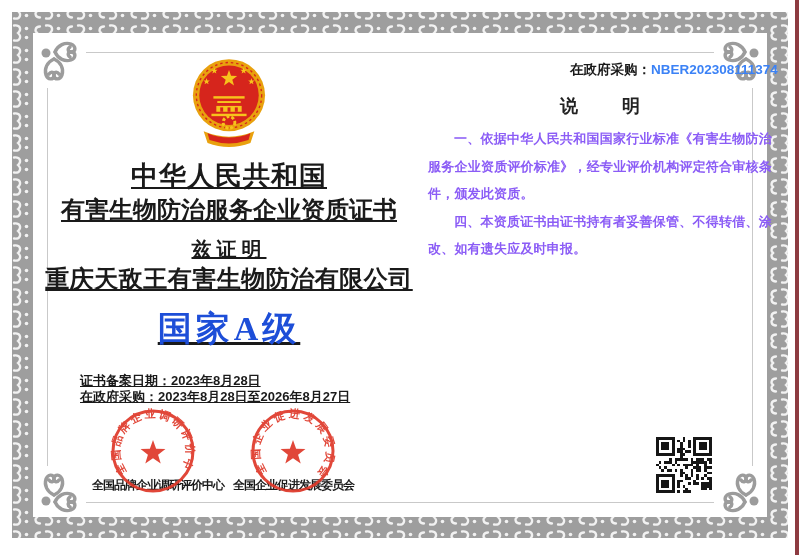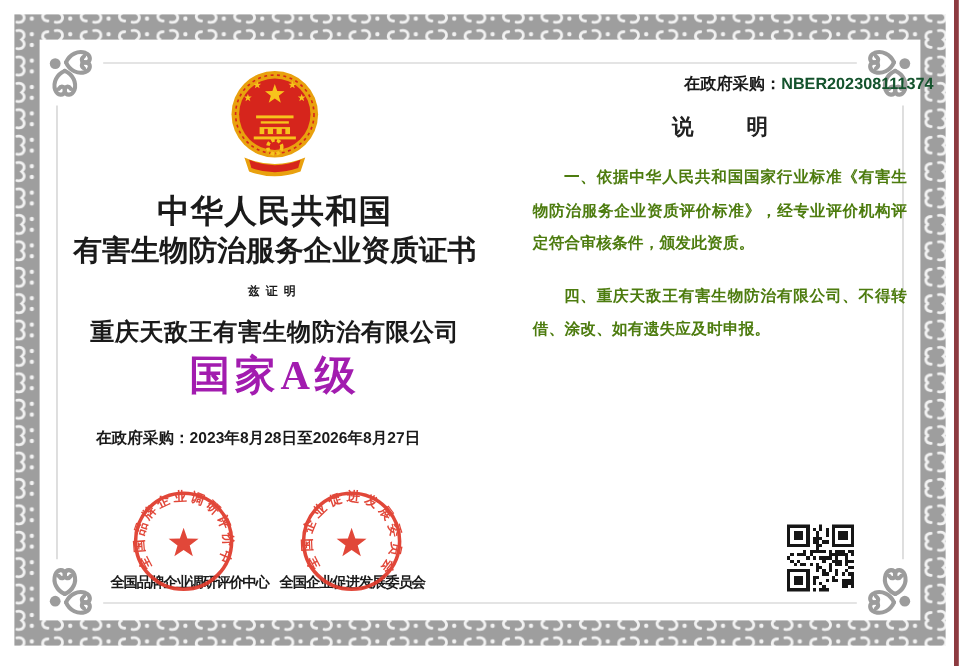--- a/index.html
+++ b/index.html
@@ -4,38 +4,38 @@
 <style>
   html,body{margin:0;padding:0;background:#fff;}
   .cert{
     position:relative;width:800px;height:555px;background:#ffffff;overflow:hidden;
     font-family:"Liberation Sans","DejaVu Sans",sans-serif;color:#1a1a1a;
   }
   .border-svg{position:absolute;left:0;top:0;z-index:0;}
   .edge-strip{position:absolute;right:1px;top:0;width:4px;height:555px;background:#8d3b41;z-index:5;}
 
   
-  .left-col{position:absolute;left:36px;top:56px;width:386px;text-align:center;z-index:2;}
+  .left-col{position:absolute;left:36px;top:56px;width:386px;text-align:center;z-index:2;text-decoration:underline;}
   .emblem{display:block;margin:0 auto;}
   .title-1{margin-top:12px;font-size:27px;font-weight:bold;letter-spacing:1px;line-height:1.1;}
   .title-2{margin-top:5px;font-size:24px;font-weight:bold;letter-spacing:0;line-height:1.1;}
-  .certify{margin-top:13px;font-size:10px;font-weight:600;letter-spacing:5px;}
-  .company{margin-top:13px;font-size:20px;font-weight:bold;letter-spacing:0.5px;}
-  .grade{font-size:34px;font-weight:bold;letter-spacing:4px;
-         font-family:"Liberation Serif","DejaVu Serif",serif;color:#a21caf;}
+  .certify{margin-top:13px;font-size:20px;font-weight:600;letter-spacing:5px;}
+  .company{font-size:24px;font-weight:bold;letter-spacing:0.5px;}
+  .grade{margin-top:11px;font-size:34px;font-weight:bold;letter-spacing:4px;
+         font-family:"Liberation Serif","DejaVu Serif",serif;color:#1d4ed8;}
   .dates{margin-top:21px;text-align:left;padding-left:44px;font-size:13px;font-weight:bold;line-height:16px;}
 
   
   .cert-no{position:absolute;left:570px;top:61px;font-size:13.5px;font-weight:bold;z-index:2;}
-  .cert-no .num{color:#14532d;}
+  .cert-no .num{color:#3b82f6;}
   .notes{position:absolute;left:428px;top:94px;width:344px;z-index:2;}
   .notes-heading{display:flex;justify-content:center;gap:44px;font-size:18px;font-weight:bold;color:#222;}
   .notes-body{margin-top:7px;}
-  .notes-body p{margin:16px;font-size:13px;font-weight:600;line-height:27.5px;
-                text-align:justify;text-indent:2em;color:#4d7c0f;letter-spacing:0.2px;}
+  .notes-body p{margin:0;font-size:13px;font-weight:600;line-height:27.5px;
+                text-align:justify;text-indent:2em;color:#8b5cf6;letter-spacing:0.2px;}
 
   
   .qr{position:absolute;left:655px;top:437px;z-index:2;}
 
   
   .seal-label{position:absolute;top:477px;font-size:12px;font-weight:bold;letter-spacing:-1px;z-index:2;white-space:nowrap;}
   .seal-label.s1{left:92px;}
   .seal-label.s2{left:233px;}
   .seal{position:absolute;top:408px;z-index:3;opacity:0.93;}
   .seal.s1{left:110px;}
@@ -113,36 +113,37 @@
       <path d="M18 79 Q 40 88 62 79 L 60 86 Q 40 93 20 86 Z" fill="#D6251C"></path>
     </svg>
 
     <div class="title-1">中华人民共和国</div>
     <div class="title-2">有害生物防治服务企业资质证书</div>
     <div class="certify">兹证明</div>
     <div class="company">重庆天敌王有害生物防治有限公司</div>
     <div class="grade">国家A级</div>
 
     <div class="dates">
+      <div><span>证书备案日期：</span><span>2023年8月28日</span></div>
       <div><span>在政府采购：</span><span>2023年8月28日至2026年8月27日</span></div>
     </div>
   </div>
 
   <div class="cert-no">
     <span>在政府采购：</span><span class="num">NBER202308111374</span>
   </div>
 
   <div class="notes">
     <div class="notes-heading">
       <span>说</span>
       <span>明</span>
     </div>
     <div class="notes-body">
       <p>一、依据中华人民共和国国家行业标准《有害生物防治服务企业资质评价标准》，经专业评价机构评定符合审核条件，颁发此资质。</p>
-      <p>四、重庆天敌王有害生物防治有限公司、不得转借、涂改、如有遗失应及时申报。</p>
+      <p>四、本资质证书由证书持有者妥善保管、不得转借、涂改、如有遗失应及时申报。</p>
     </div>
   </div>
 
   <svg id="qr-svg" class="qr" width="58" height="56" viewBox="0 0 21 21" shape-rendering="crispEdges">
       <rect x="0" y="0" width="7" height="7" fill="#161616"></rect>
       <rect x="1" y="1" width="5" height="5" fill="#fff"></rect>
       <rect x="2" y="2" width="3" height="3" fill="#161616"></rect>
       <rect x="14" y="0" width="7" height="7" fill="#161616"></rect>
       <rect x="15" y="1" width="5" height="5" fill="#fff"></rect>
       <rect x="16" y="2" width="3" height="3" fill="#161616"></rect>

